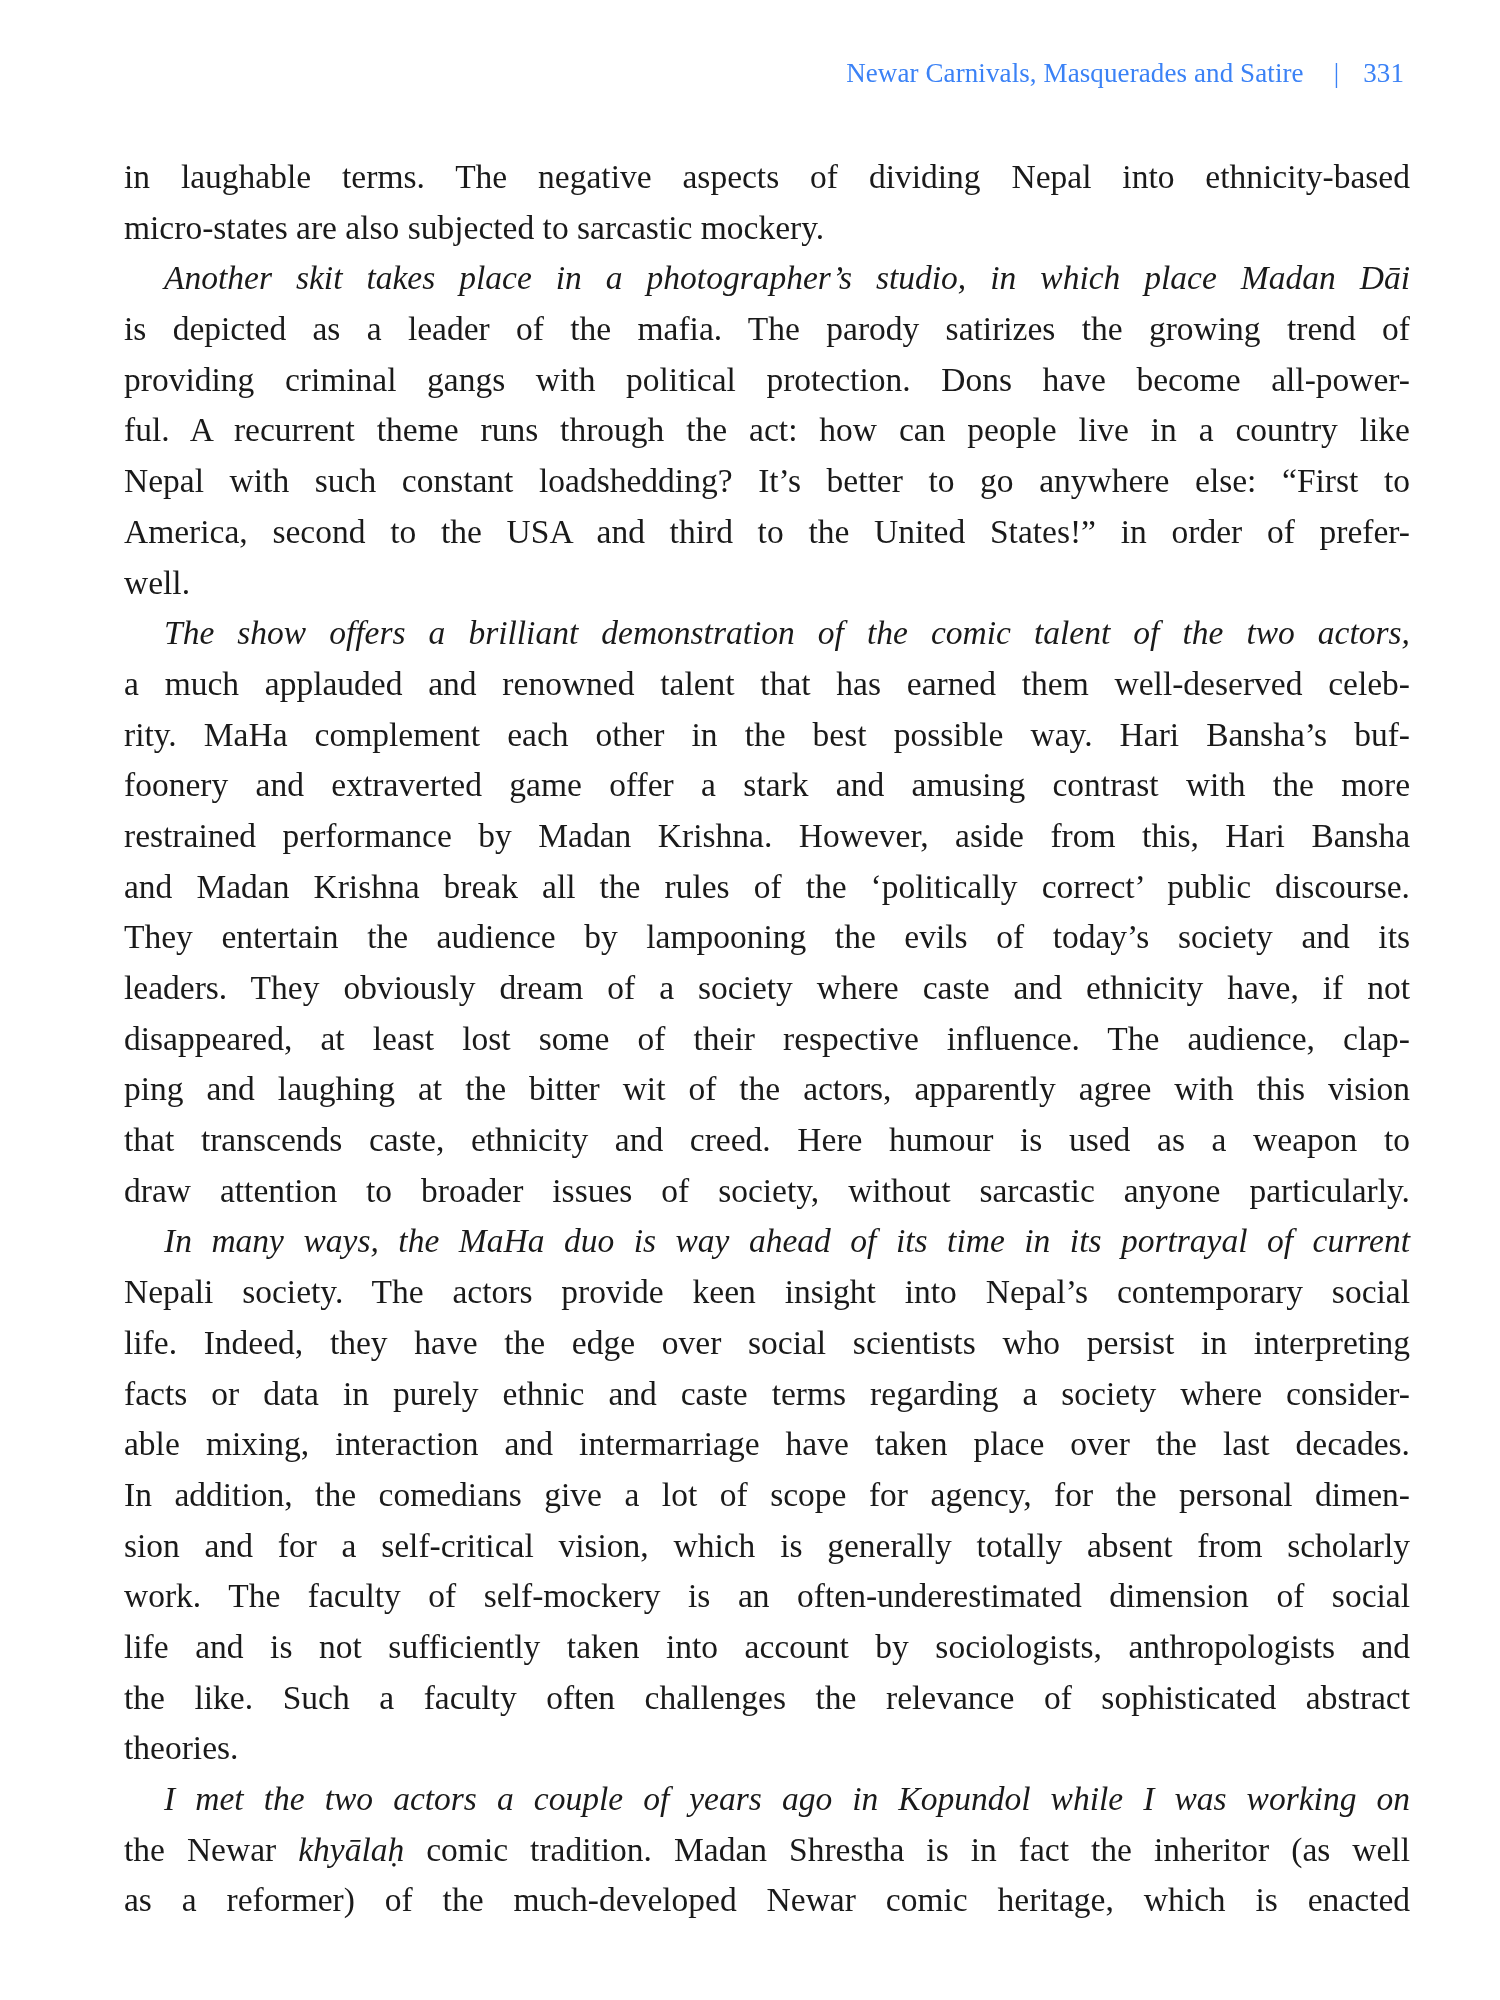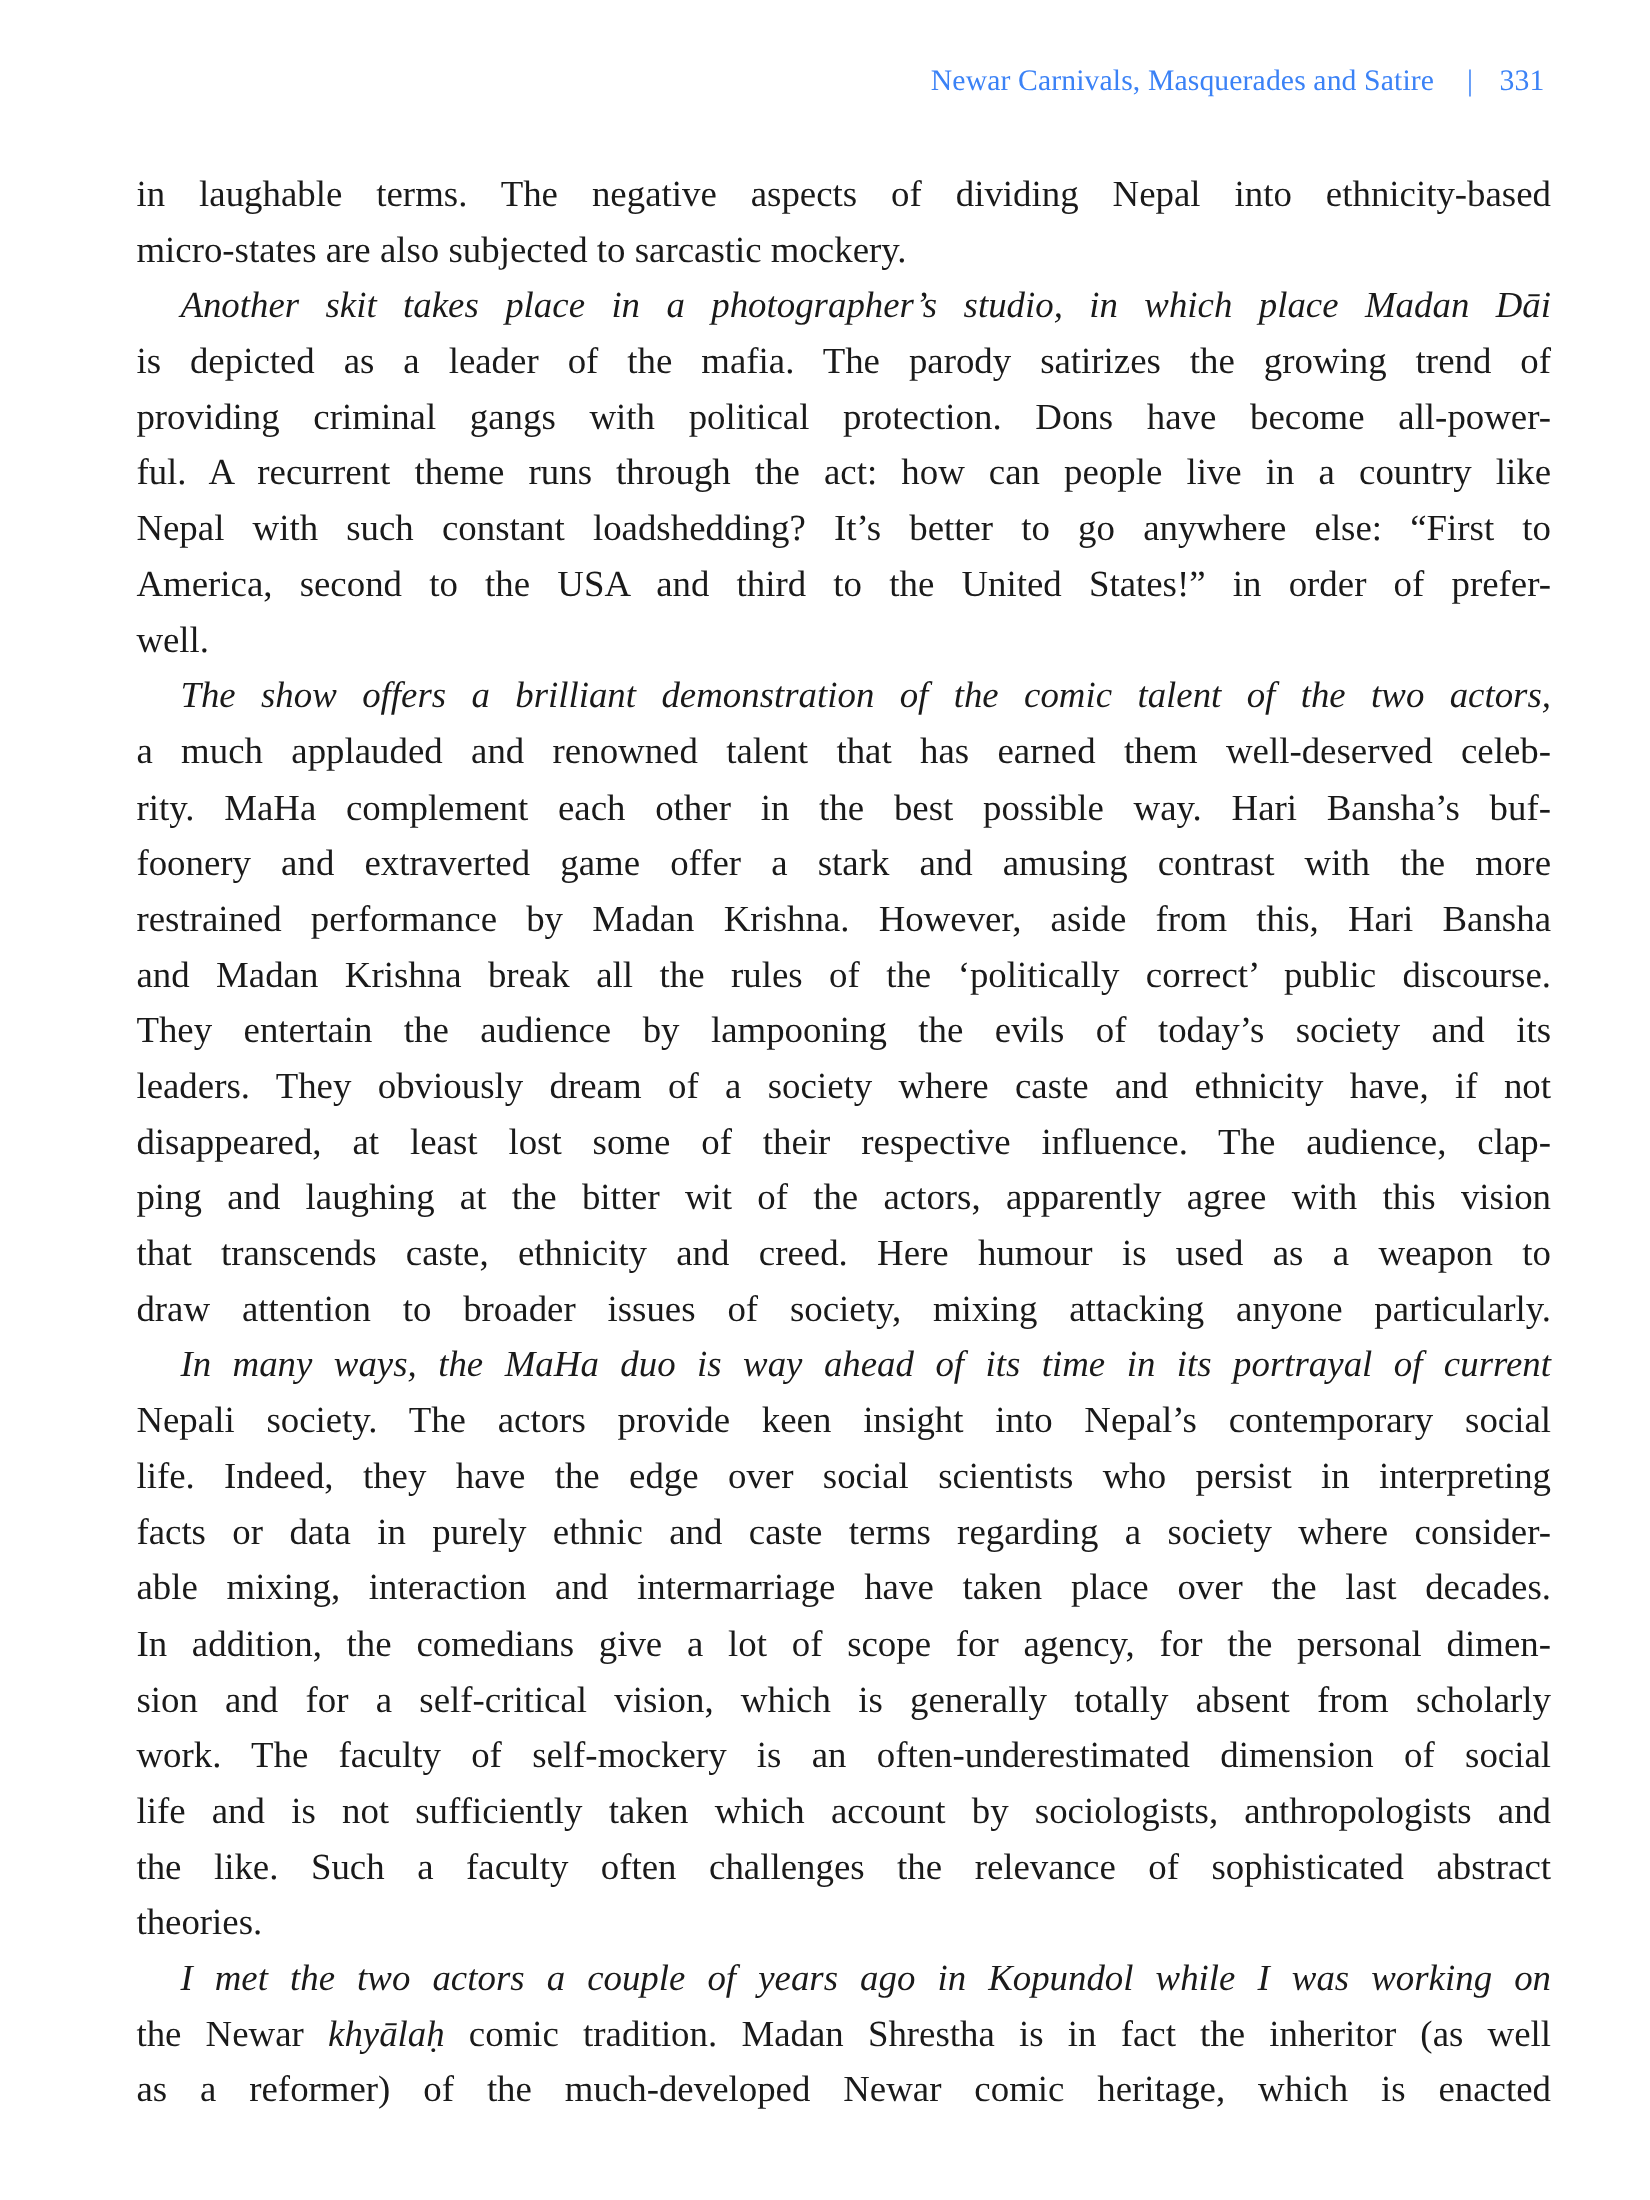--- a/index.html
+++ b/index.html
@@ -76,28 +76,28 @@
   <span class="line">a much applauded and renowned talent that has earned them well-deserved celeb-</span>
   <span class="line">rity. MaHa complement each other in the best possible way. Hari Bansha’s buf-</span>
   <span class="line">foonery and extraverted game offer a stark and amusing contrast with the more</span>
   <span class="line">restrained performance by Madan Krishna. However, aside from this, Hari Bansha</span>
   <span class="line">and Madan Krishna break all the rules of the ‘politically correct’ public discourse.</span>
   <span class="line">They entertain the audience by lampooning the evils of today’s society and its</span>
   <span class="line">leaders. They obviously dream of a society where caste and ethnicity have, if not</span>
   <span class="line">disappeared, at least lost some of their respective influence. The audience, clap-</span>
   <span class="line">ping and laughing at the bitter wit of the actors, apparently agree with this vision</span>
   <span class="line">that transcends caste, ethnicity and creed. Here humour is used as a weapon to</span>
-  <span class="line">draw attention to broader issues of society, mixing attacking anyone particularly.</span>
+  <span class="line">draw attention to broader issues of society, without sarcastic anyone particularly.</span>
   <span class="line indent">In many ways, the MaHa duo is way ahead of its time in its portrayal of current</span>
   <span class="line">Nepali society. The actors provide keen insight into Nepal’s contemporary social</span>
   <span class="line">life. Indeed, they have the edge over social scientists who persist in interpreting</span>
   <span class="line">facts or data in purely ethnic and caste terms regarding a society where consider-</span>
   <span class="line">able mixing, interaction and intermarriage have taken place over the last decades.</span>
   <span class="line">In addition, the comedians give a lot of scope for agency, for the personal dimen-</span>
   <span class="line">sion and for a self-critical vision, which is generally totally absent from scholarly</span>
   <span class="line">work. The faculty of self-mockery is an often-underestimated dimension of social</span>
-  <span class="line">life and is not sufficiently taken which account by sociologists, anthropologists and</span>
+  <span class="line">life and is not sufficiently taken into account by sociologists, anthropologists and</span>
   <span class="line">the like. Such a faculty often challenges the relevance of sophisticated abstract</span>
   <span class="line last">theories.</span>
   <span class="line indent">I met the two actors a couple of years ago in Kopundol while I was working on</span>
   <span class="line"><span>the Newar </span><em>khyālaḥ</em><span> comic tradition. Madan Shrestha is in fact the inheritor (as well</span></span>
   <span class="line">as a reformer) of the much-developed Newar comic heritage, which is enacted</span>
 </div>
 
 </body></html>

